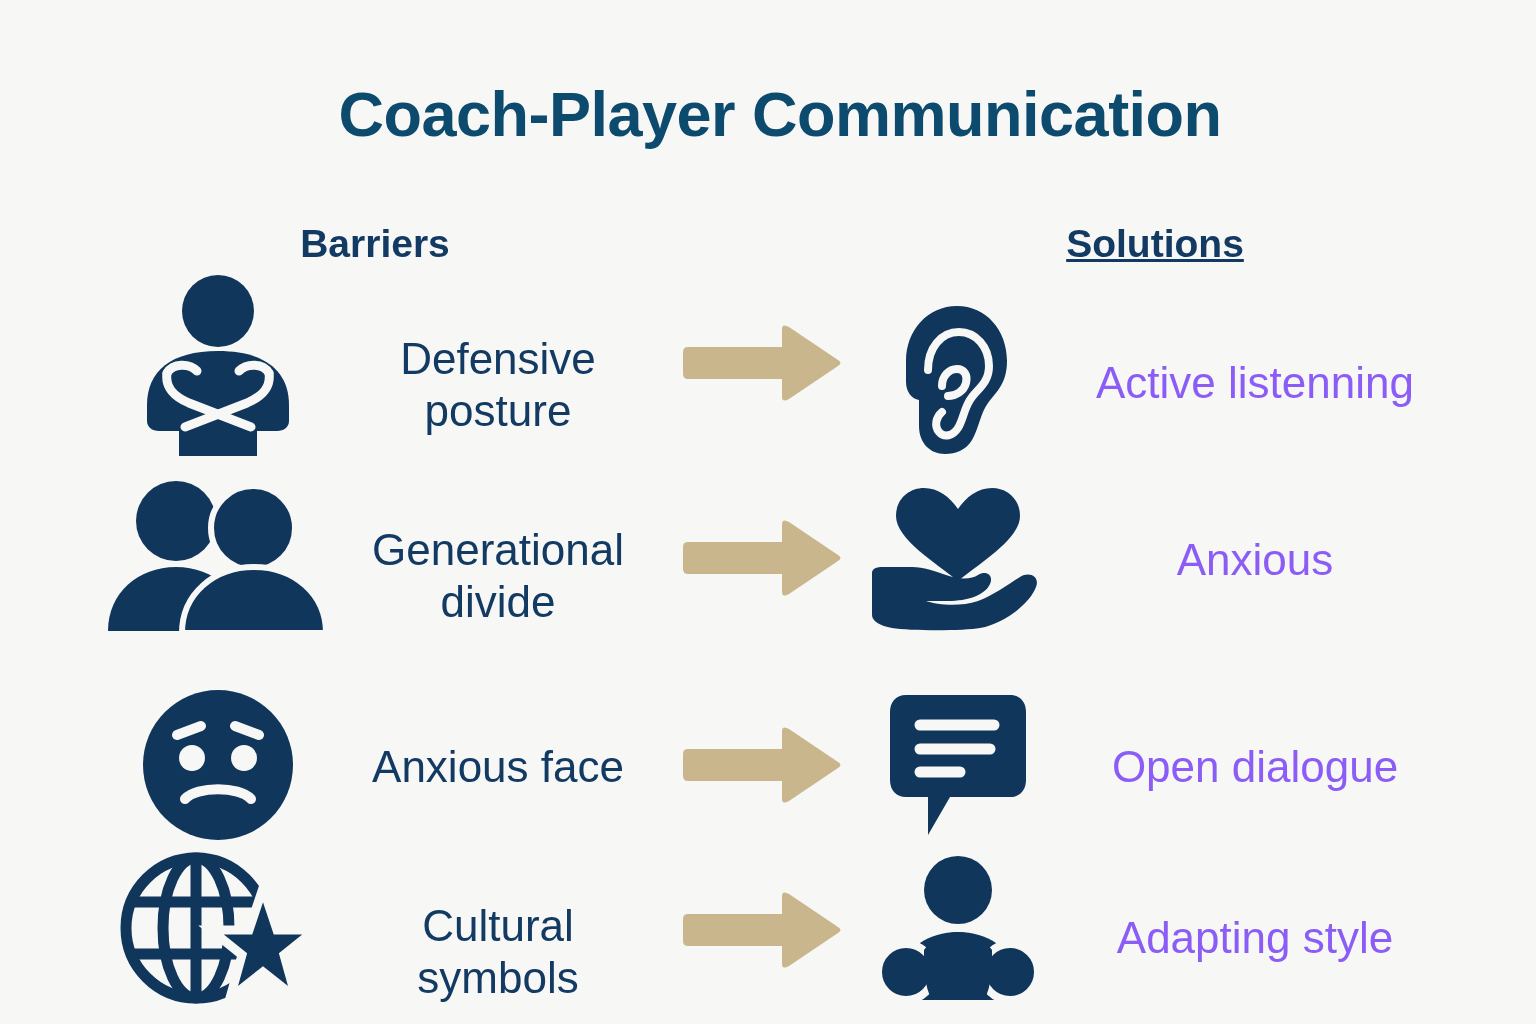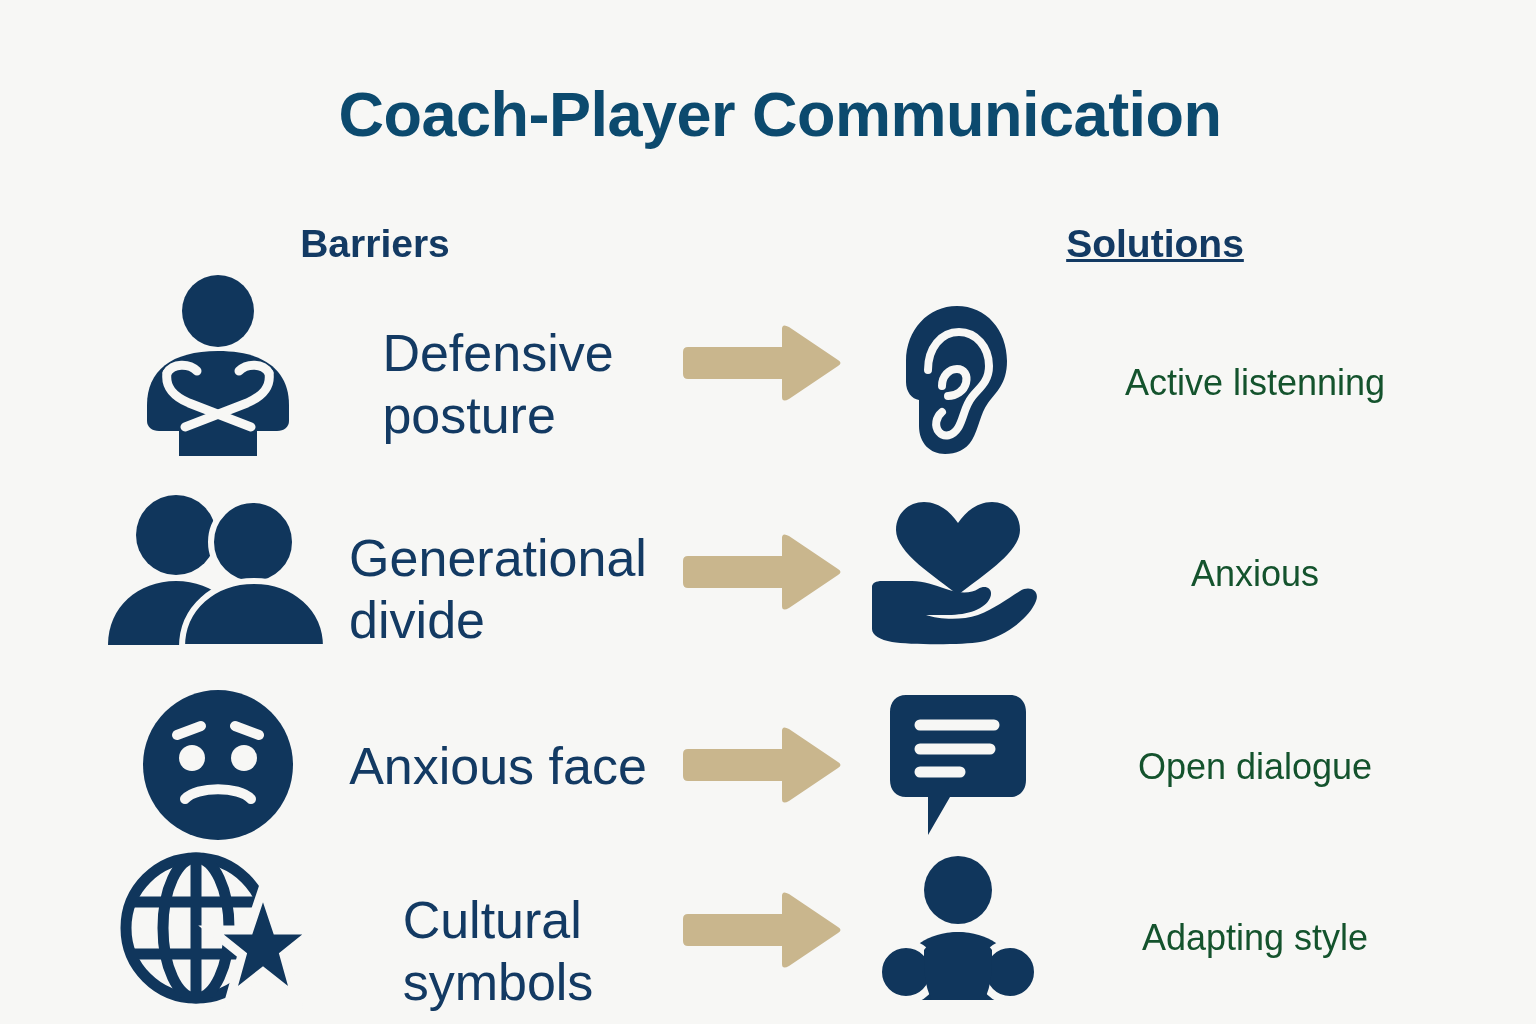--- a/index.html
+++ b/index.html
@@ -42,37 +42,37 @@
   #hdr-solutions { left:995px;  top:222px; width:320px;text-decoration:underline; }
 
   
   .row {
     position:absolute;
     left:0;
     width:1536px;
     height:170px;
   }
   #row-0 { top:278px; }
-  #row-1 { top:487px;padding-left:41px; }
+  #row-1 { top:473px;padding-left:41px; }
   #row-2 { top:680px; }
   #row-3 { top:845px; }
 
   .barrier-icon {
     position:absolute;
     left:88px; top:0;
     width:260px; height:170px;
     display:flex; align-items:center; justify-content:center;
   }
   .barrier-label {
     position:absolute;
     left:348px; top:0;
     width:300px; height:170px;
     display:flex; align-items:center; justify-content:center;
-    text-align:left;
-    font-size:52px;
+    text-align:center;
+    font-size:44px;
     line-height:1.19;
     color:#133a63;
   }
   .arrow-cell {
     position:absolute;
     left:660px; top:0;
     width:200px; height:170px;
     display:flex; align-items:center; justify-content:center;
   }
   .solution-icon {
@@ -80,23 +80,23 @@
     left:860px; top:0;
     width:195px; height:170px;
     display:flex; align-items:center; justify-content:center;
   }
   .solution-label {
     position:absolute;
     left:1055px; top:0;
     width:400px; height:170px;
     display:flex; align-items:center; justify-content:center;
     text-align:center;
-    font-size:36px;
+    font-size:44px;
     line-height:1.19;
-    color:#14532d;
+    color:#8b5cf6;
     white-space:nowrap;
   }
 
   
   #row-0 .barrier-icon  { top:4px;  }
   #row-0 .barrier-label { top:22px; }
   #row-0 .solution-icon { top:16px; }
   #row-0 .solution-label{ top:20px; }
 
   #row-1 .barrier-label { top:18px; }

